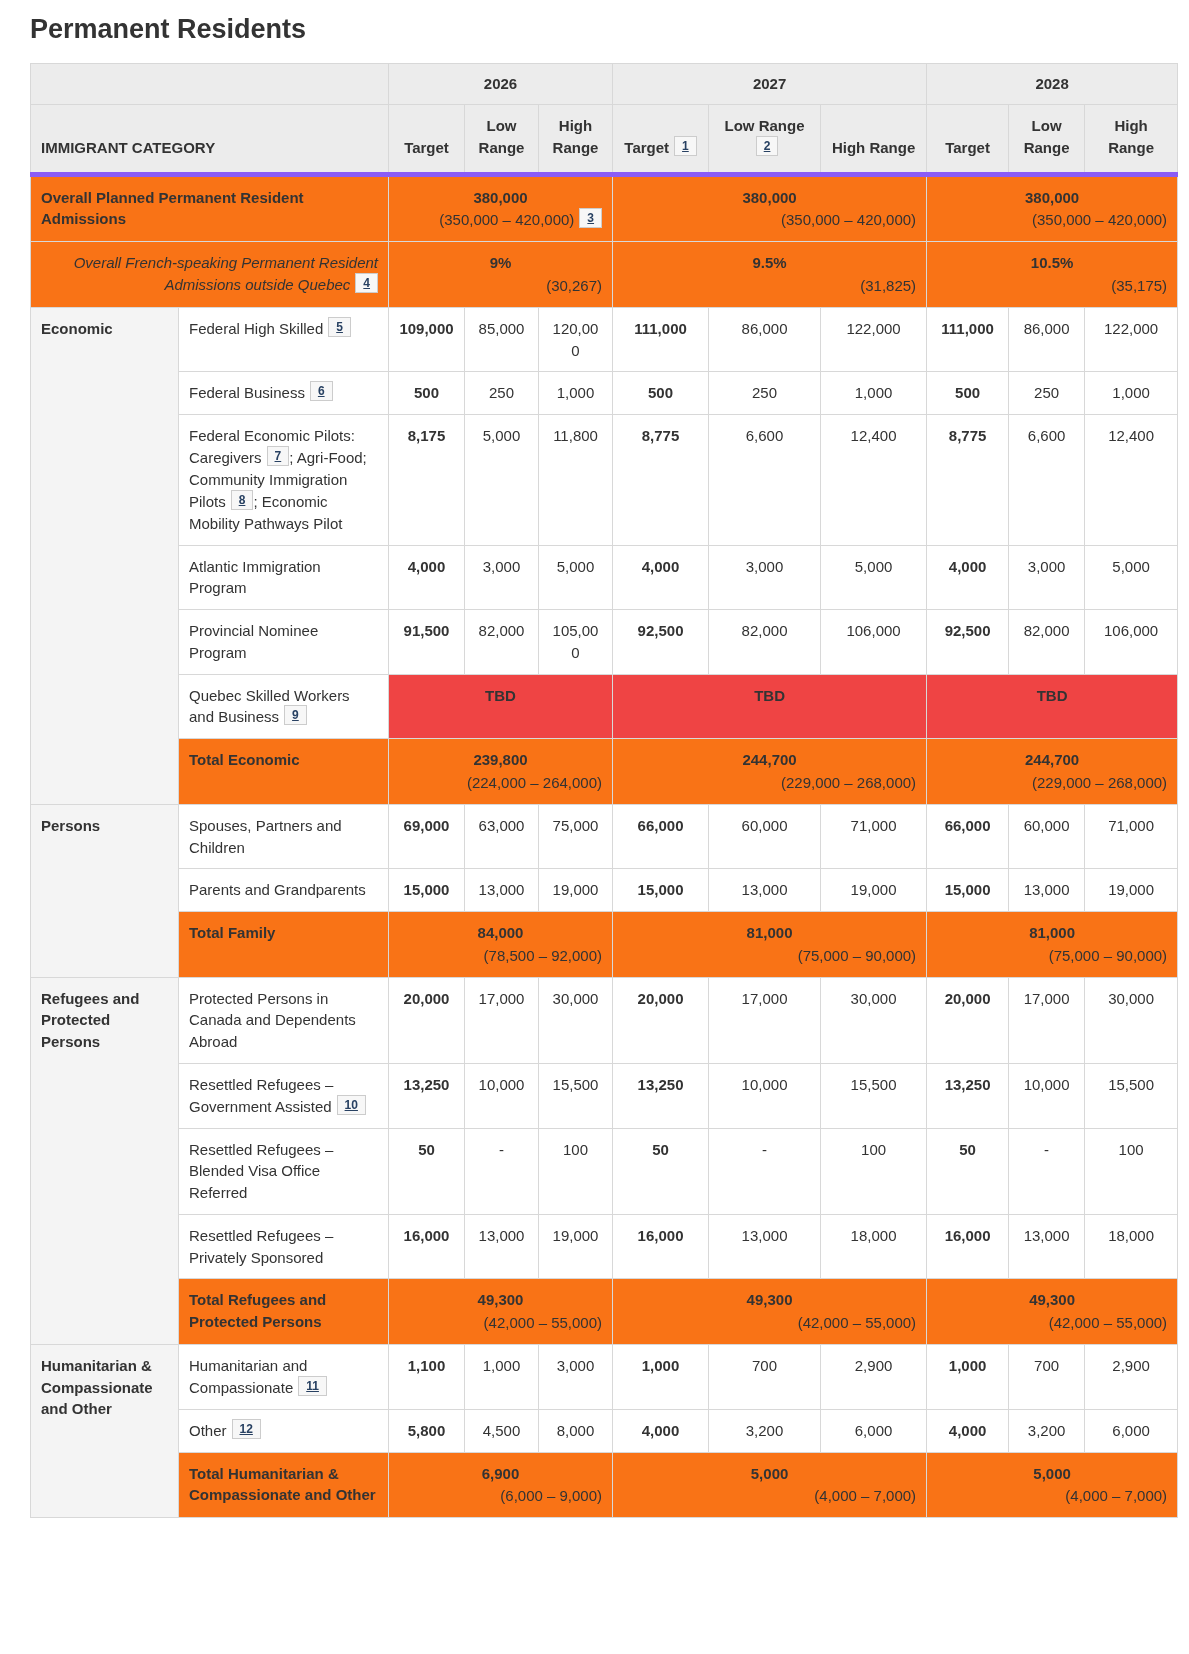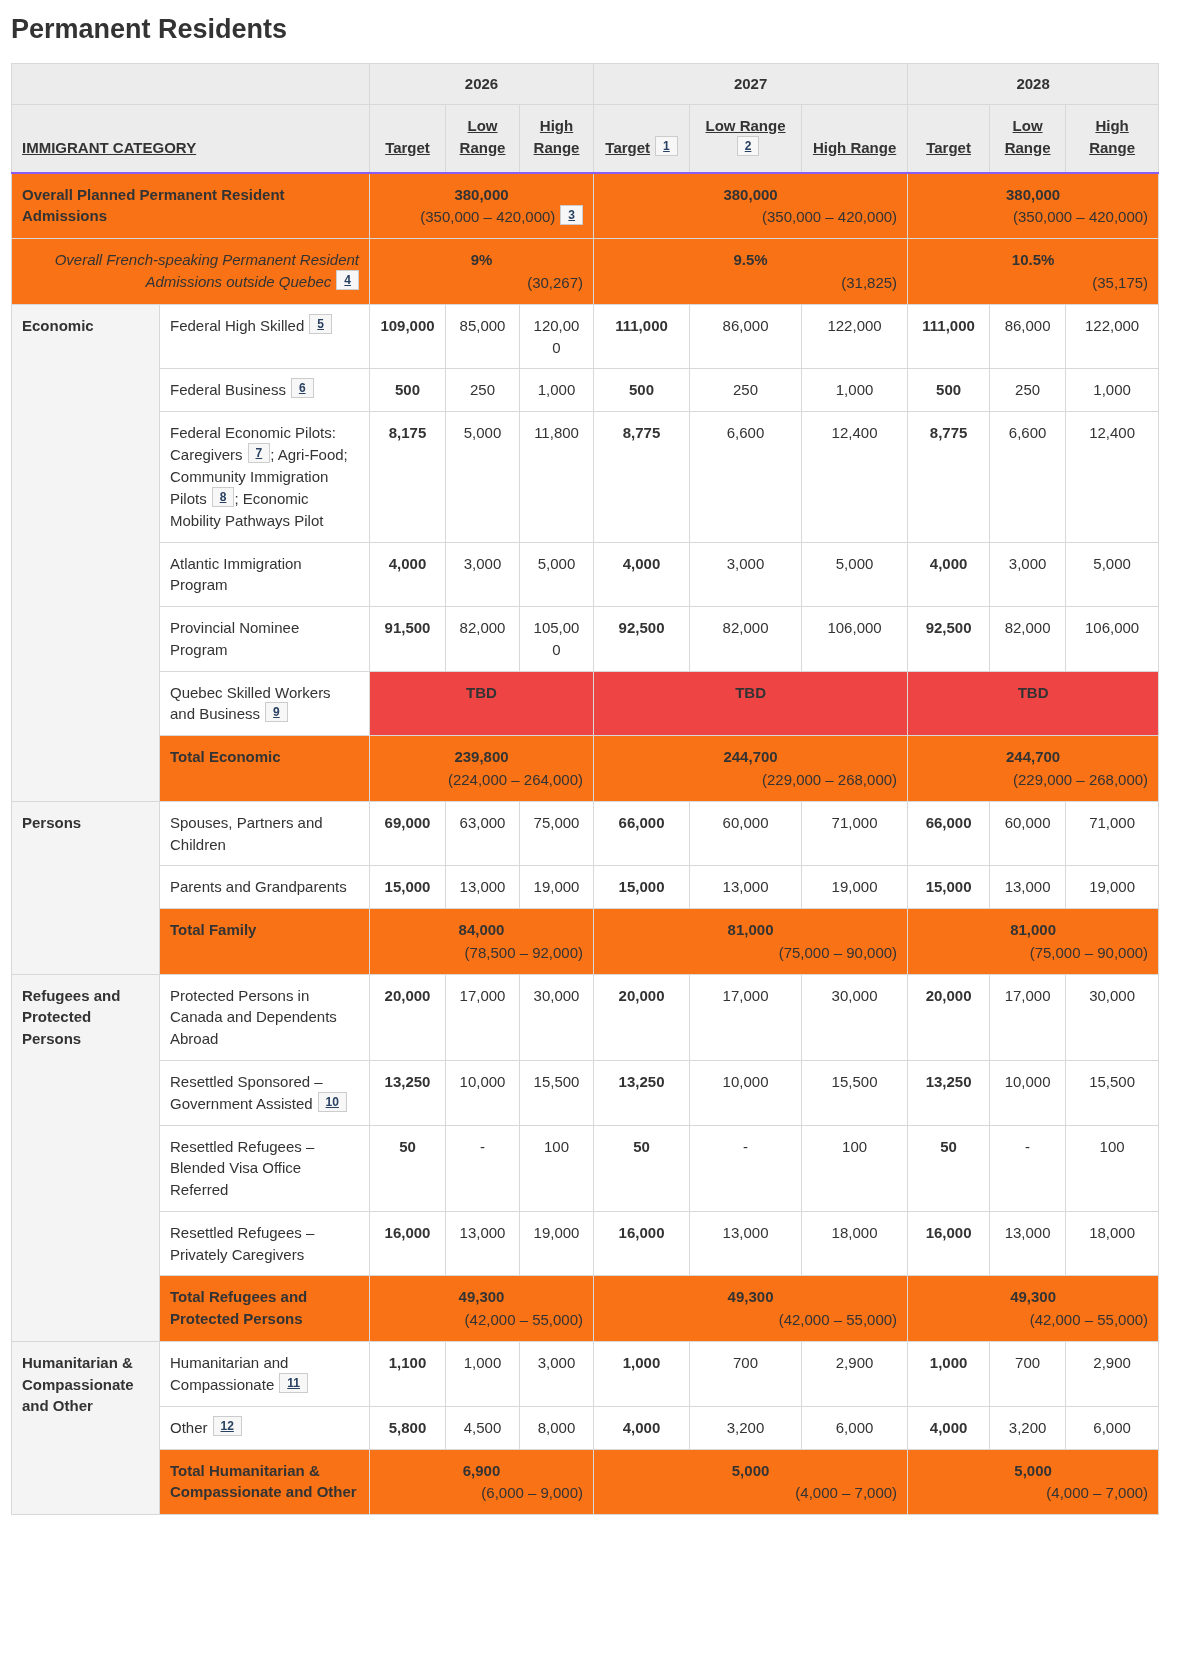--- a/index.html
+++ b/index.html
@@ -2,21 +2,21 @@
 <html><head>
 <meta charset="utf-8">
 <style>
   html,body{margin:0;padding:0;background:#ffffff;}
   body{
     width:1189px;
     font-family:"Liberation Sans","DejaVu Sans",sans-serif;
     color:#333333;
     -webkit-font-smoothing:antialiased;
   }
-  .page{padding:6px 21px 10px 11px;}
+  .page{padding:6px 21px 10px 30px;}
   h1.page-title{
     font-size:27px;
     font-weight:700;
     color:#333333;
     margin:8px 0 18px 0;
     letter-spacing:0;
   }
   table.pr-table{
     border-collapse:collapse;
     table-layout:fixed;
@@ -47,21 +47,21 @@
   td.num.bold{font-weight:700;}
   td.tbd-cell{background:#ef4444;vertical-align:top;text-align:center;font-weight:700;}
   tr.shade-row td{background:#f97316;}
   td.overall-lbl{font-weight:700;vertical-align:top;}
   td.overall-lbl.it{font-weight:400;font-style:italic;text-align:right;}
   td.total-lbl{font-weight:700;vertical-align:top;}
   td.sum-cell{vertical-align:top;text-align:center;}
   .main-val{font-weight:700;text-align:center;}
   .range-val{font-weight:400;text-align:right;margin-top:1px;}
   tr.group-start td{border-top:1px solid #b9b9b9;}
-  .pr-table thead tr.col-row th{border-bottom:2px solid #8b5cf6;text-decoration:underline;}
+  .pr-table thead tr.col-row th{border-bottom:5px solid #8b5cf6;}
   
   .fn{
     display:inline-block;
     background:#f7f7f7;
     border:1px solid #cccccc;
     padding:0 7px;
     font-size:12px;
     line-height:18px;
     font-weight:600;
     color:#284162;
@@ -274,21 +274,21 @@
           <td class="num">17,000</td>
           <td class="num">30,000</td>
           <td class="num bold">20,000</td>
           <td class="num">17,000</td>
           <td class="num">30,000</td>
           <td class="num bold">20,000</td>
           <td class="num">17,000</td>
           <td class="num">30,000</td>
         </tr>
         <tr>
-          <td class="cat"><span>Resettled Sponsored – Government Assisted</span><span class="fn">10</span></td>
+          <td class="cat"><span>Resettled Refugees – Government Assisted</span><span class="fn">10</span></td>
           <td class="num bold">13,250</td>
           <td class="num">10,000</td>
           <td class="num">15,500</td>
           <td class="num bold">13,250</td>
           <td class="num">10,000</td>
           <td class="num">15,500</td>
           <td class="num bold">13,250</td>
           <td class="num">10,000</td>
           <td class="num">15,500</td>
         </tr>
@@ -298,21 +298,21 @@
           <td class="num">-</td>
           <td class="num">100</td>
           <td class="num bold">50</td>
           <td class="num">-</td>
           <td class="num">100</td>
           <td class="num bold">50</td>
           <td class="num">-</td>
           <td class="num">100</td>
         </tr>
         <tr>
-          <td class="cat"><span>Resettled Refugees – Privately Caregivers</span></td>
+          <td class="cat"><span>Resettled Refugees – Privately Sponsored</span></td>
           <td class="num bold">16,000</td>
           <td class="num">13,000</td>
           <td class="num">19,000</td>
           <td class="num bold">16,000</td>
           <td class="num">13,000</td>
           <td class="num">18,000</td>
           <td class="num bold">16,000</td>
           <td class="num">13,000</td>
           <td class="num">18,000</td>
         </tr>

